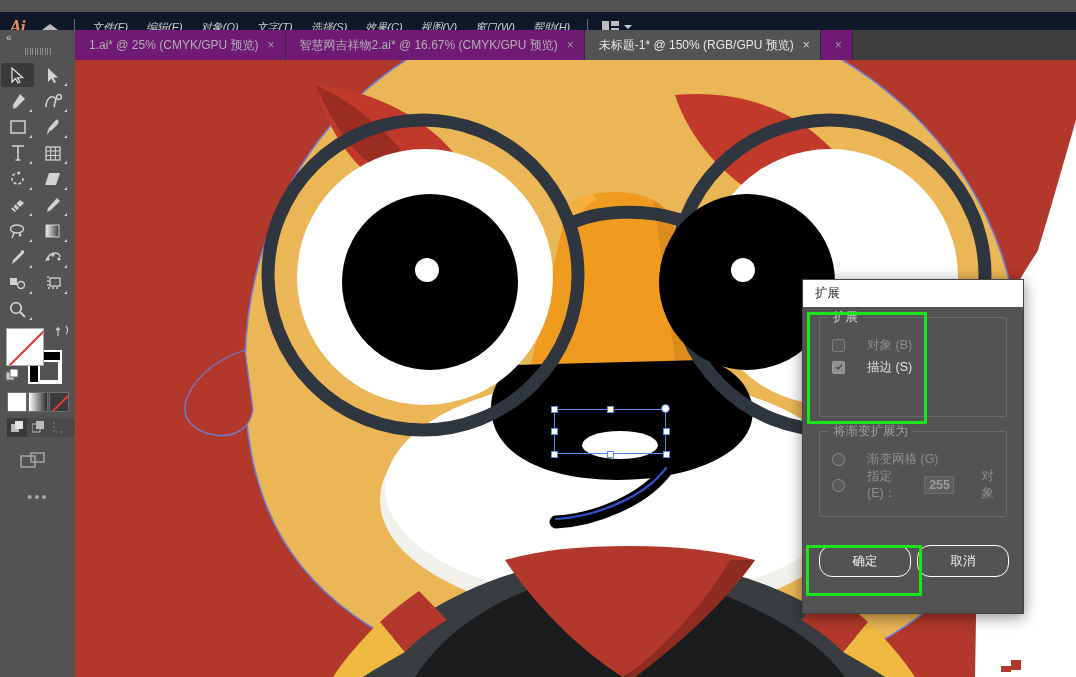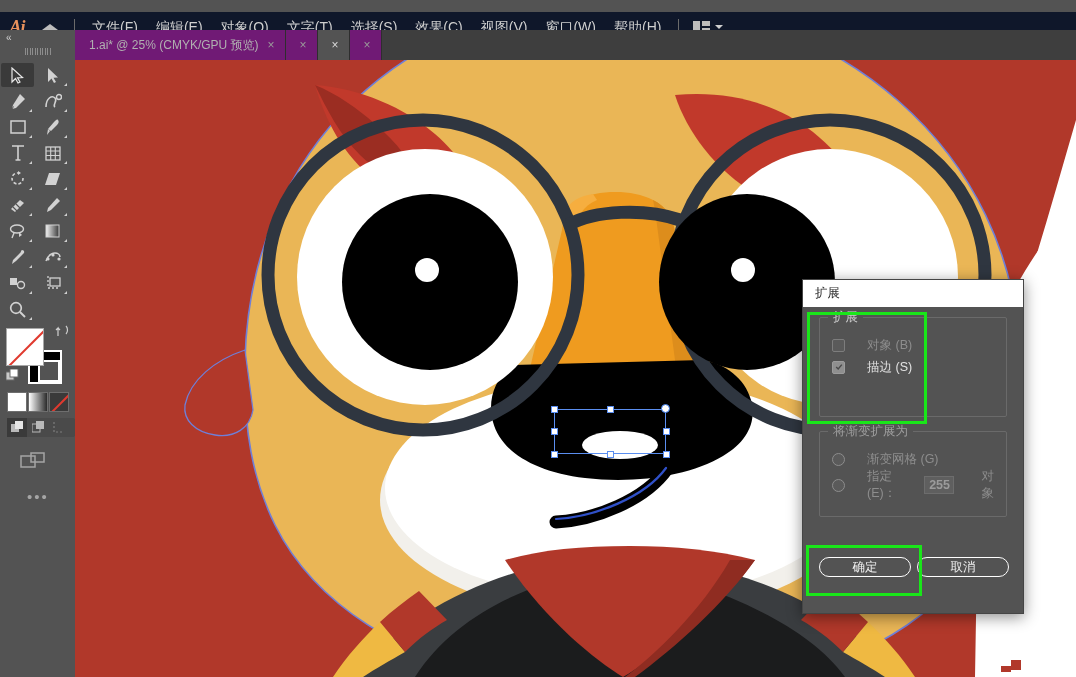--- a/index.html
+++ b/index.html
@@ -25,22 +25,23 @@
   .home-ico:before{
     content:""; position:absolute; left:0; top:4px; border-left:8px solid transparent;
     border-right:8px solid transparent; border-bottom:6px solid #bdbdbd;
   }
   .home-ico:after{
     content:""; position:absolute; left:3px; top:9px; width:10px; height:6px; background:#bdbdbd;
   }
   .mb-sep{ width:1px;height:16px;background:#6b6b6b;margin:0 8px; }
   .menu-items{ display:flex; align-items:center; height:30px; }
   .menu-item{
-    padding:0 9px; height:30px; line-height:30px; color:#cfcfcf; font-size:14px;
+    padding:0 9px; height:30px; line-height:30px; color:#cfcfcf; font-size:11px;
     white-space:nowrap;
+    font-style:italic;
   }
   .ws-switch{ display:flex;align-items:center;gap:5px; margin-left:6px; }
   .ws-grid{ width:17px;height:13px; position:relative; }
   .ws-grid i{ position:absolute; background:#bdbdbd; display:block; }
   .ws-grid i:nth-child(1){ left:0; top:0; width:7px; height:13px; }
   .ws-grid i:nth-child(2){ left:9px; top:0; width:8px; height:5px; }
   .ws-grid i:nth-child(3){ left:9px; top:7px; width:8px; height:6px; }
   .chev{ width:0;height:0;border-left:4px solid transparent;border-right:4px solid transparent;border-top:4px solid #cfcfcf; }
 
   
@@ -173,21 +174,21 @@
     flex:0 0 auto;
   }
   .numfield{
     width:60px;height:18px; background:#5f5f5f; border:1px solid #6d6d6d;
     color:#9b9b9b; font-size:12.5px; line-height:16px; padding-left:4px; margin:0 6px;font-weight:bold;
   }
   .btnrow{
     position:absolute; left:16px; bottom:38px; display:flex; gap:6px; align-items:center;
   }
   .pillbtn{
-    width:92px; height:20px; border-radius:13px; border:1.5px solid #ffffff;
+    width:92px; height:32px; border-radius:13px; border:1.5px solid #ffffff;
     background:transparent; color:#f0f0f0; font-size:12.5px;
     display:flex; align-items:center; justify-content:center;
     font-family:"Liberation Sans",sans-serif;
   }
 
   
   .green-box{ position:absolute; border:3px solid #19e619; z-index:60; pointer-events:none; }
 </style>
 </head>
 <body>
@@ -222,23 +223,25 @@
     </div>
   </div>
 
   <div class="tabbar">
     <div class="tabbar-lead"></div>
     <div class="tab">
       <span>1.ai* @ 25% (CMYK/GPU 预览)</span>
       <span class="x">×</span>
     </div>
     <div class="tab">
+      <span>智慧网吉祥物2.ai* @ 16.67% (CMYK/GPU 预览)</span>
       <span class="x">×</span>
     </div>
     <div class="tab active">
+      <span>未标题-1* @ 150% (RGB/GPU 预览)</span>
       <span class="x">×</span>
     </div>
     <div class="tab">
       <span class="x">×</span>
     </div>
   </div>
 
   <div class="canvas">
     <svg class="art" viewBox="0 0 1001 617" preserveAspectRatio="none">
 

